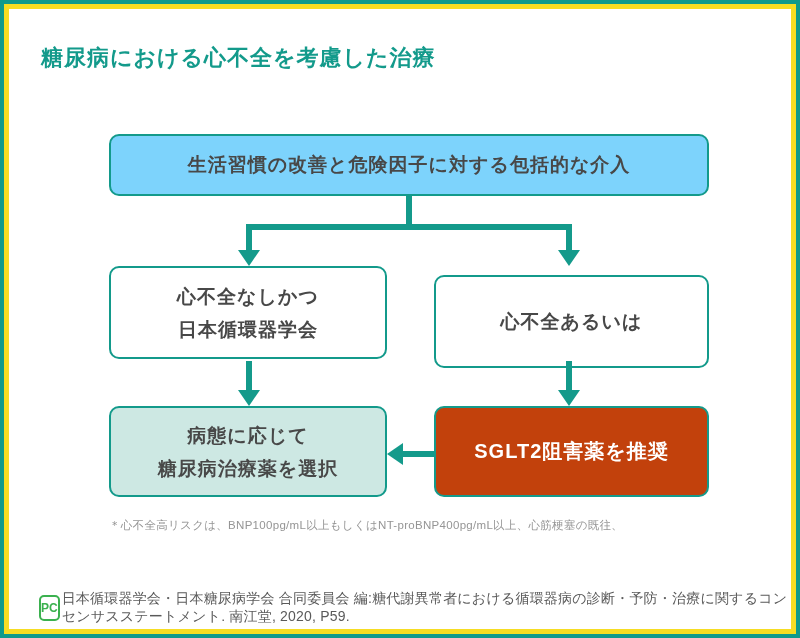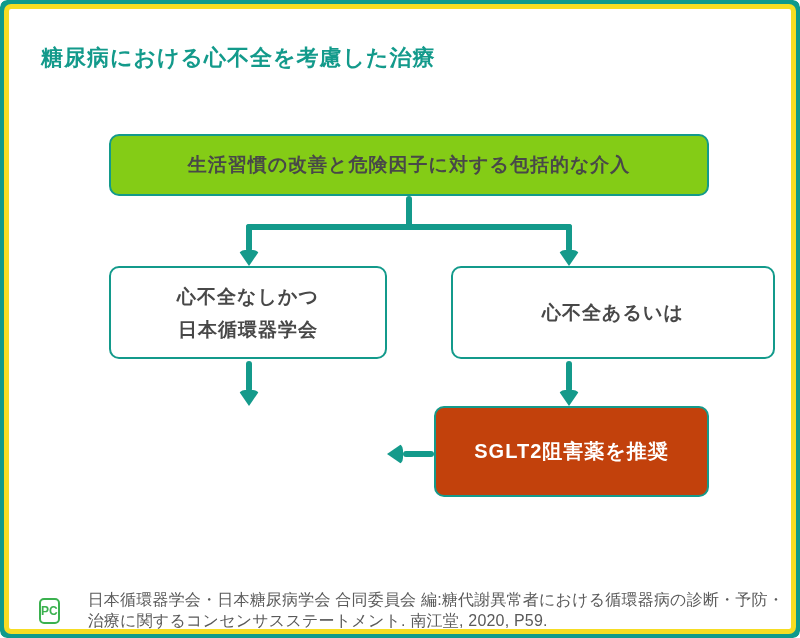--- a/index.html
+++ b/index.html
@@ -1,15 +1,15 @@
 <!DOCTYPE html>
 <html><head>
 <meta charset="utf-8">
 <style>
-  * { margin: 0; padding: 0; box-sizing: border-box; border-radius: 7px; }
+  * { margin: 0; padding: 0; box-sizing: border-box; }
   html, body { width: 800px; height: 638px; }
   body { font-family: "Liberation Sans", "DejaVu Sans", sans-serif; }
 
   .frame-outer {
     position: relative;
     width: 800px; height: 638px;
     border: 4px solid #0f9a8c;
     background: #0f9a8c;
   }
   .frame-inner {
@@ -29,26 +29,26 @@
     position: absolute;
     border: 2px solid #139a8b;
     border-radius: 10px;
     display: flex; flex-direction: column;
     align-items: center; justify-content: center;
     text-align: center;
     font-weight: bold; color: #484848;
   }
   .box-top {
     left: 100px; top: 125px; width: 600px; height: 62px;
-    background: #84cc16; font-size: 19px; letter-spacing: 1px;
+    background: #7dd3fc; font-size: 19px; letter-spacing: 1px;
   }
   .box-cond { top: 257px; height: 93px; background: #ffffff;
     font-size: 19px; line-height: 33px; letter-spacing: 1px; }
   .box-cond-left  { left: 100px; width: 278px; }
-  .box-cond-right { left: 442px; width: 324px; }
+  .box-cond-right { left: 425px; width: 275px; margin-top: 9px; }
   .box-action { top: 397px; height: 91px;
     font-size: 19px; line-height: 33px; letter-spacing: 1px; }
   .box-action-left {
     left: 100px; width: 278px; background: #cde8e3;
   }
   .box-action-right {
     left: 425px; width: 275px; background: #c2410c;
     border-color: #149a8b; color: #ffffff; font-size: 20px;
   }
 
@@ -78,22 +78,22 @@
     display: flex; align-items: center;
   }
   .logo-badge {
     width: 25px; height: 26px;
     border: 2px solid #3bb14f; border-radius: 5px;
     display: flex; align-items: center; justify-content: center;
     color: #3bb14f; font-weight: bold; font-size: 12px;
     letter-spacing: 0；
   }
   .citation {
-    margin-left: 28px;
-    font-size: 16px; color: #5a5a5a; letter-spacing: 0.2px;
+    margin-left: 2px;
+    font-size: 14px; color: #5a5a5a; letter-spacing: 0.2px;
   }
 </style>
 </head>
 <body>
 
 <div class="frame-outer">
   <div class="frame-inner">
     <div class="canvas">
 
       <div class="page-title">糖尿病における心不全を考慮した治療</div>
@@ -115,28 +115,33 @@
       </div>
       <div class="box box-cond box-cond-right">
         <span>心不全あるいは</span>
       </div>
 
       <div class="line" style="left:237px; top:352px; width:6px; height:31px;"></div>
       <div class="tri-down" style="left:229px; top:381px;"></div>
       <div class="line" style="left:557px; top:352px; width:6px; height:31px;"></div>
       <div class="tri-down" style="left:549px; top:381px;"></div>
 
+      <div class="box box-action box-action-left">
+        <span>病態に応じて</span>
+        <span>糖尿病治療薬を選択</span>
+      </div>
       <div class="box box-action box-action-right">
         <span>SGLT2阻害薬を推奨</span>
       </div>
 
       <div class="line" style="left:394px; top:442px; width:31px; height:6px;"></div>
       <div class="tri-left" style="left:378px; top:434px;"></div>
 
       <div class="footnote">
+        <div class="fn1">＊心不全高リスクは、BNP100pg/mL以上もしくはNT-proBNP400pg/mL以上、心筋梗塞の既往、</div>
       </div>
 
       <div class="footer">
         <div class="logo-badge">
           <span>PC</span>
         </div>
         <div class="citation">日本循環器学会・日本糖尿病学会 合同委員会 編:糖代謝異常者における循環器病の診断・予防・治療に関するコンセンサスステートメント. 南江堂, 2020, P59.</div>
       </div>
 
     </div>

